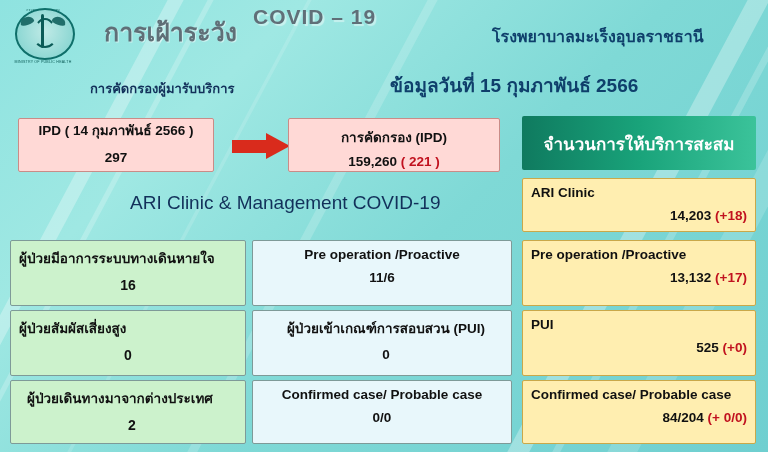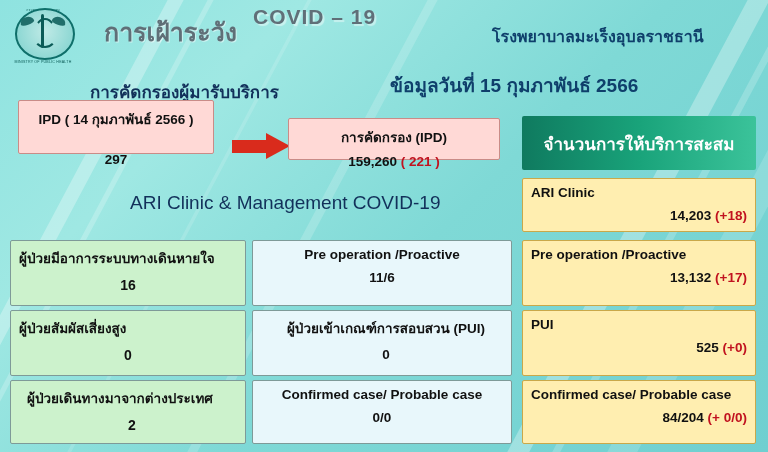--- a/index.html
+++ b/index.html
@@ -113,56 +113,55 @@
     left: 492px; top: 24px;
     font-size: 16px;
     font-weight: bold;
     color: #0f3f6b;
   }
 
   
   .screening-label {
     position: absolute;
     left: 90px; top: 78px;
-    font-size: 17px;
+    font-size: 13px;
     font-weight: bold;
     color: #12305a;
   }
   .date-label {
     position: absolute;
     left: 390px; top: 70px;
     font-size: 19px;
     font-weight: bold;
     color: #0f3f6b;
   }
 
   
   .box {
     position: absolute;
     box-sizing: border-box;
   }
   .ipd-box {
-    left: 18px; top: 100px;
+    left: 18px; top: 118px;
     width: 196px; height: 54px;
     background: #ffd9d6;
     border: 1px solid #c98c88;
     border-radius: 2px;
     text-align: center;
-    padding-top: 7px;
   }
   .ipd-box .l1 {
     font-size: 13.5px;
     font-weight: bold;
     color: #111;
   }
   .ipd-box .l2 {
     font-size: 13.5px;
     font-weight: bold;
     color: #111;
-    margin-top: 22px;
+    margin-top: 9px;
   }
   .arrow {
     position: absolute;
     left: 232px; top: 133px;
     width: 60px; height: 26px;
   }
   .arrow .shaft {
     position: absolute;
     left: 0; top: 7px;
     width: 38px; height: 13px;
@@ -171,21 +170,21 @@
   .arrow .head {
     position: absolute;
     left: 34px; top: 0;
     width: 0; height: 0;
     border-top: 13px solid transparent;
     border-bottom: 13px solid transparent;
     border-left: 24px solid #d92b1c;
   }
   .screen-box {
     left: 288px; top: 118px;
-    width: 212px; height: 42px;
+    width: 212px; height: 54px;
     background: #ffd9d6;
     border: 1px solid #c98c88;
     border-radius: 2px;
     text-align: center;
     padding-top: 7px;
   }
   .screen-box .l1 {
     font-size: 13.5px;
     font-weight: bold;
     color: #111;

